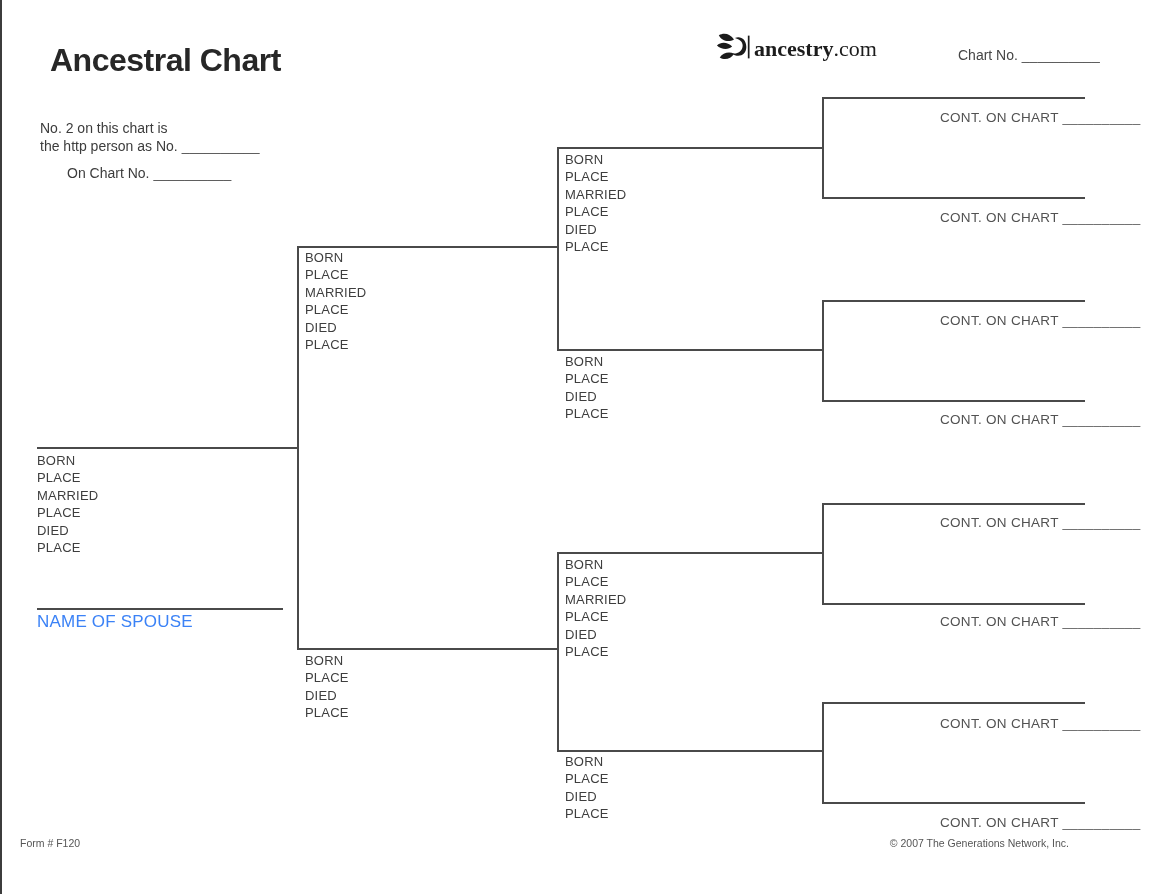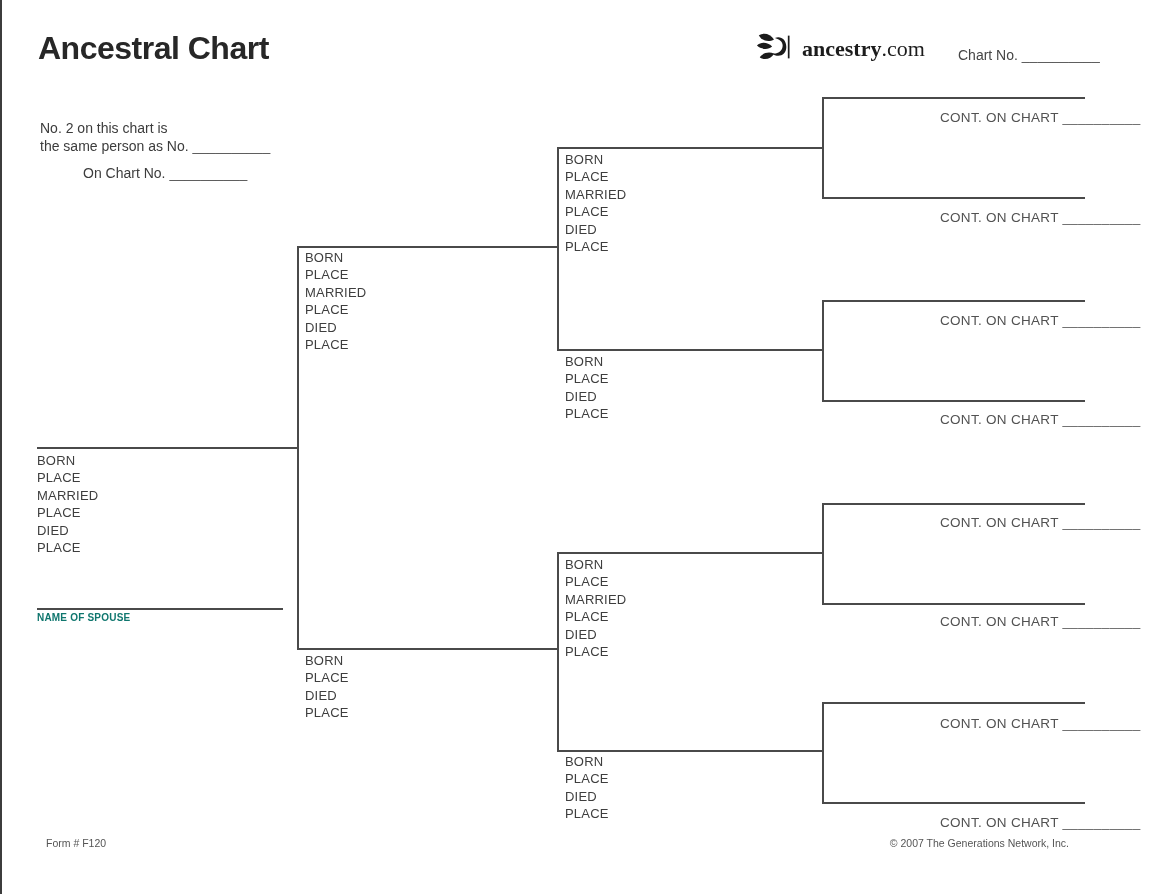--- a/index.html
+++ b/index.html
@@ -3,44 +3,44 @@
 <meta charset="utf-8">
 <style>
   html,body { margin:0; padding:0; background:#ffffff; }
   .page {
     position:relative; width:1157px; height:894px; background:#ffffff;
     font-family:"Liberation Sans", sans-serif; color:#3e3e3e; overflow:hidden;
   }
   .page-edge { position:absolute; left:0; top:0; width:2px; height:894px; background:#3c3c3c; }
 
   .title {
-    position:absolute; left:38px; top:30px; margin:0;
+    position:absolute; left:38px; top:30px; margin:12px;
     font-size:32px; font-weight:bold; letter-spacing:-0.5px; color:#272727;
   }
 
-  .logo { position:absolute; left:756px; top:30px; display:flex; align-items:center;gap:8px; }
+  .logo { position:absolute; left:716px; top:30px; display:flex; align-items:center; }
   .logo-text { font-family:"Liberation Serif", serif; font-size:22px; color:#1c1c1c; margin-left:2px; }
   .logo-text b { font-weight:bold; }
 
   .chart-no { position:absolute; left:958px; top:47px; font-size:14px; color:#454545; white-space:nowrap; }
 
   .instr { position:absolute; left:40px; top:120px; font-size:14px; line-height:17.5px; color:#3c3c3c; }
-  .instr-line3 { margin-left:43px; margin-top:10px; }
+  .instr-line3 { margin-left:27px; margin-top:10px; }
 
   .hl { position:absolute; height:1.5px; background:#4a4a4a; }
   .vl { position:absolute; width:1.5px; background:#4a4a4a; }
 
   .fields { position:absolute; font-size:13px; line-height:17.4px; color:#3e3e3e; letter-spacing:0.2px; }
-  .spouse-label { position:absolute; font-size:10px; color:#0f766e; letter-spacing:0.2px;font-weight:bold; }
+  .spouse-label { position:absolute; font-size:17px; color:#3b82f6; letter-spacing:0.2px; }
 
   .cont { position:absolute; left:940px; font-size:13.5px; color:#525252; letter-spacing:0.3px; white-space:nowrap; }
   .blank { color:#555555; }
 
   .footer-item { position:absolute; top:837px; font-size:10.5px; color:#555555; white-space:nowrap; }
-  .footer-form { left:46px;text-align:right; }
+  .footer-form { left:20px;text-align:right; }
   .footer-url { left:0; right:0; text-align:center; }
   .footer-copy { right:88px; }
 </style>
 </head>
 <body>
 
 <div class="page">
 
   <div class="page-edge"></div>
 
@@ -62,21 +62,21 @@
   </div>
 
   <div class="chart-no">
     <span>Chart No.</span>
     <span class="blank">__________</span>
   </div>
 
   <div class="instr">
     <div>No. 2 on this chart is</div>
     <div>
-      <span>the same person as No.</span>
+      <span>the http person as No.</span>
       <span class="blank">__________</span>
     </div>
     <div class="instr-line3">
       <span>On Chart No.</span>
       <span class="blank">__________</span>
     </div>
   </div>
 
   <div class="hl" style="left:37px;  top:447px; width:261px;"></div>
   <div class="hl" style="left:37px;  top:608px; width:246px;"></div>

